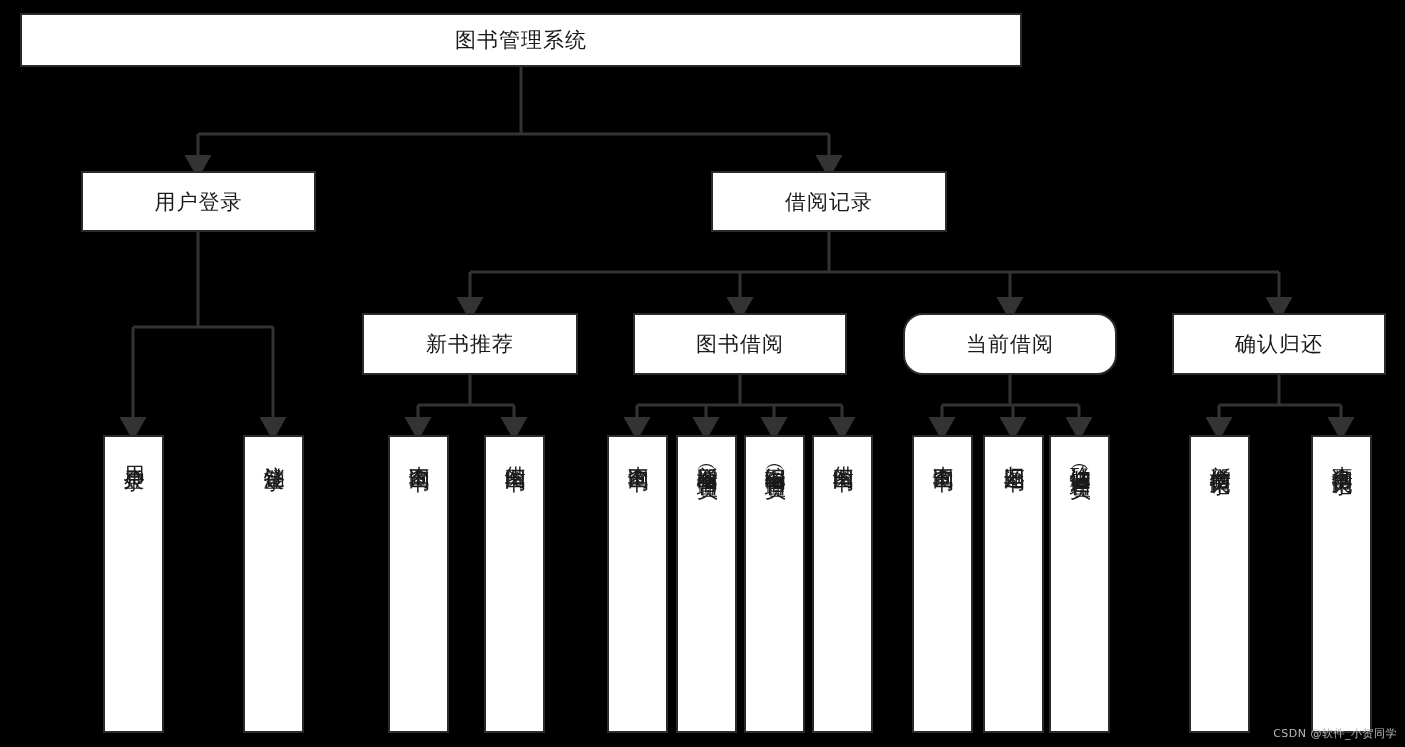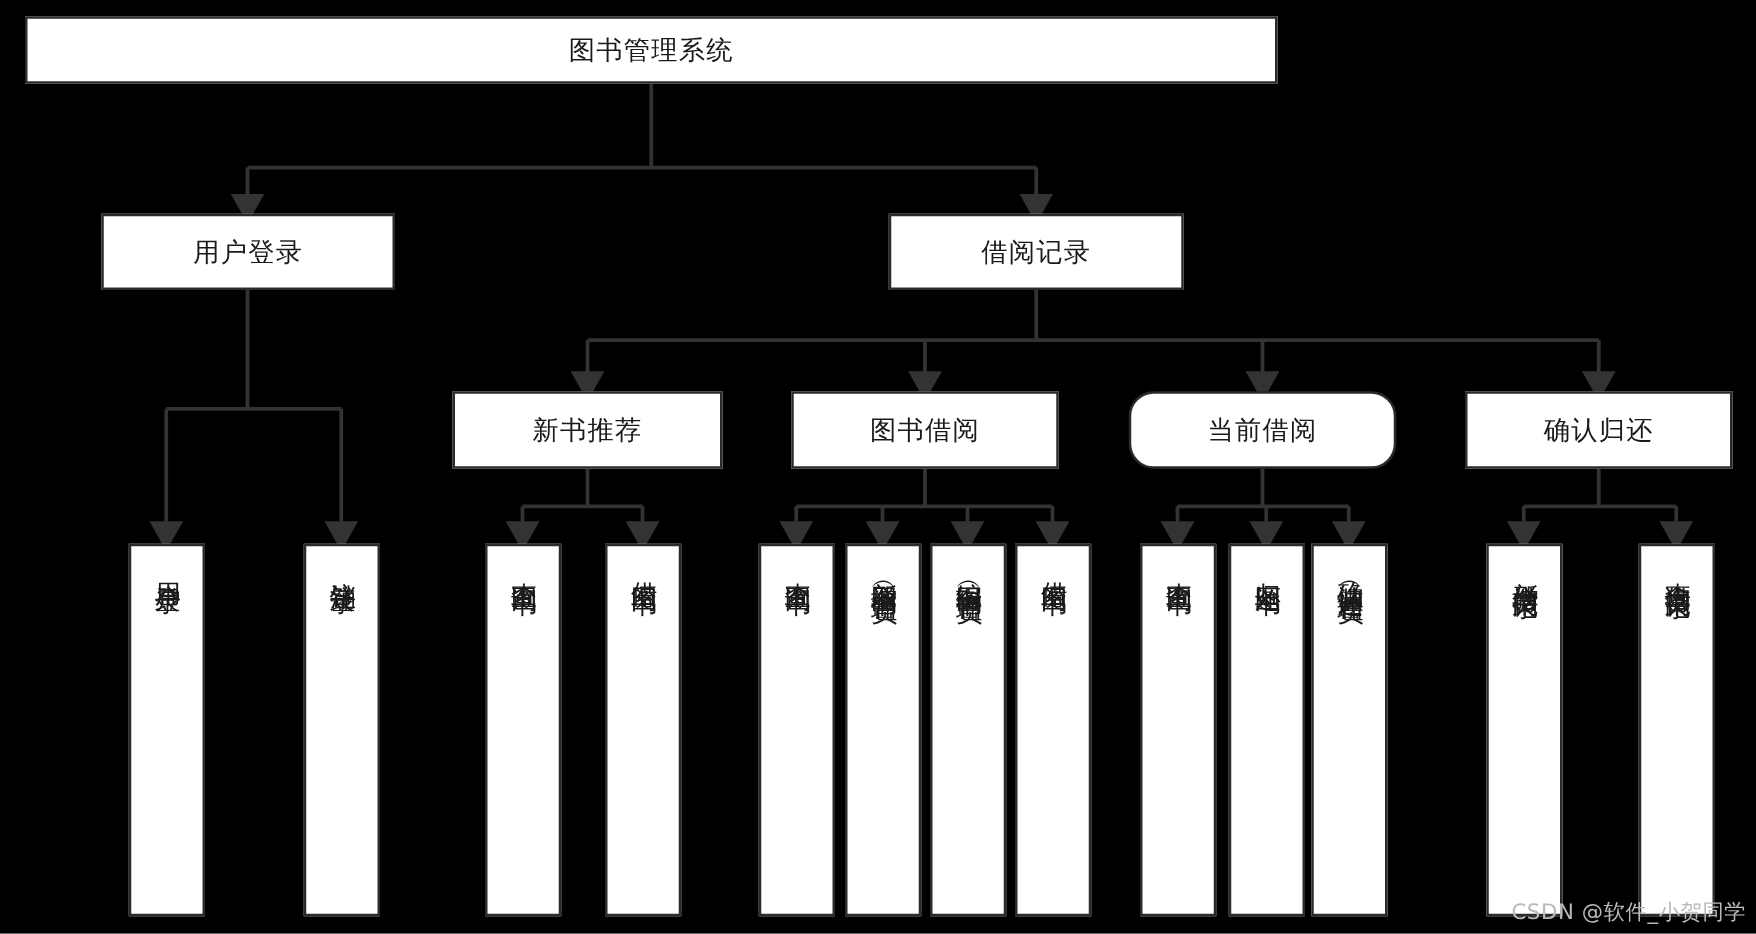--- a/index.html
+++ b/index.html
@@ -52,21 +52,21 @@
     letter-spacing: 2px;
     white-space: nowrap;
   }
   .htext {
     white-space: nowrap;
   }
   #watermark {
     position: absolute;
     right: 8px;
     bottom: 6px;
-    font-size: 17px;
+    font-size: 11px;
     color: #b9b9b9;
     letter-spacing: 0.5px;
     white-space: nowrap;
   }
 </style>
 </head>
 <body>
 
 <div id="canvas">
 

